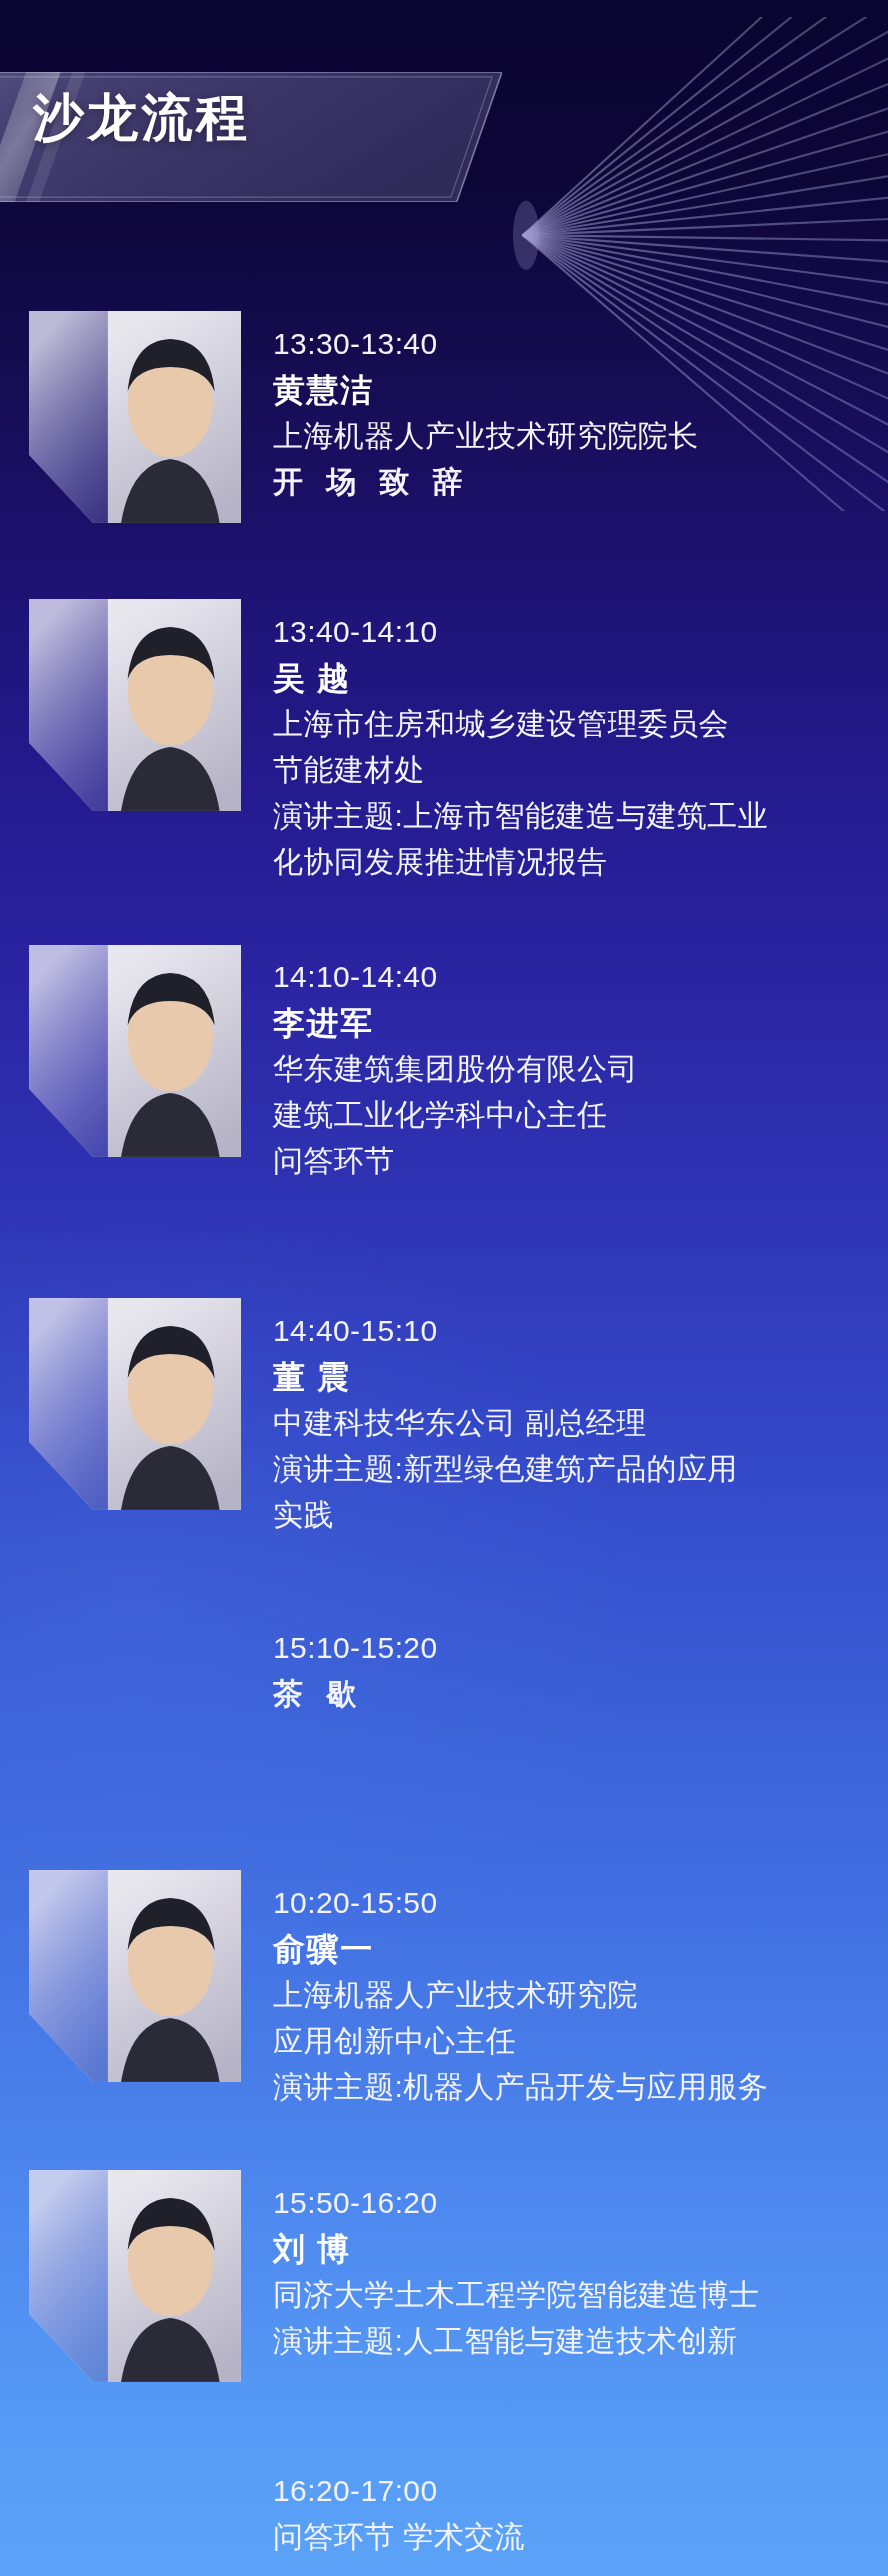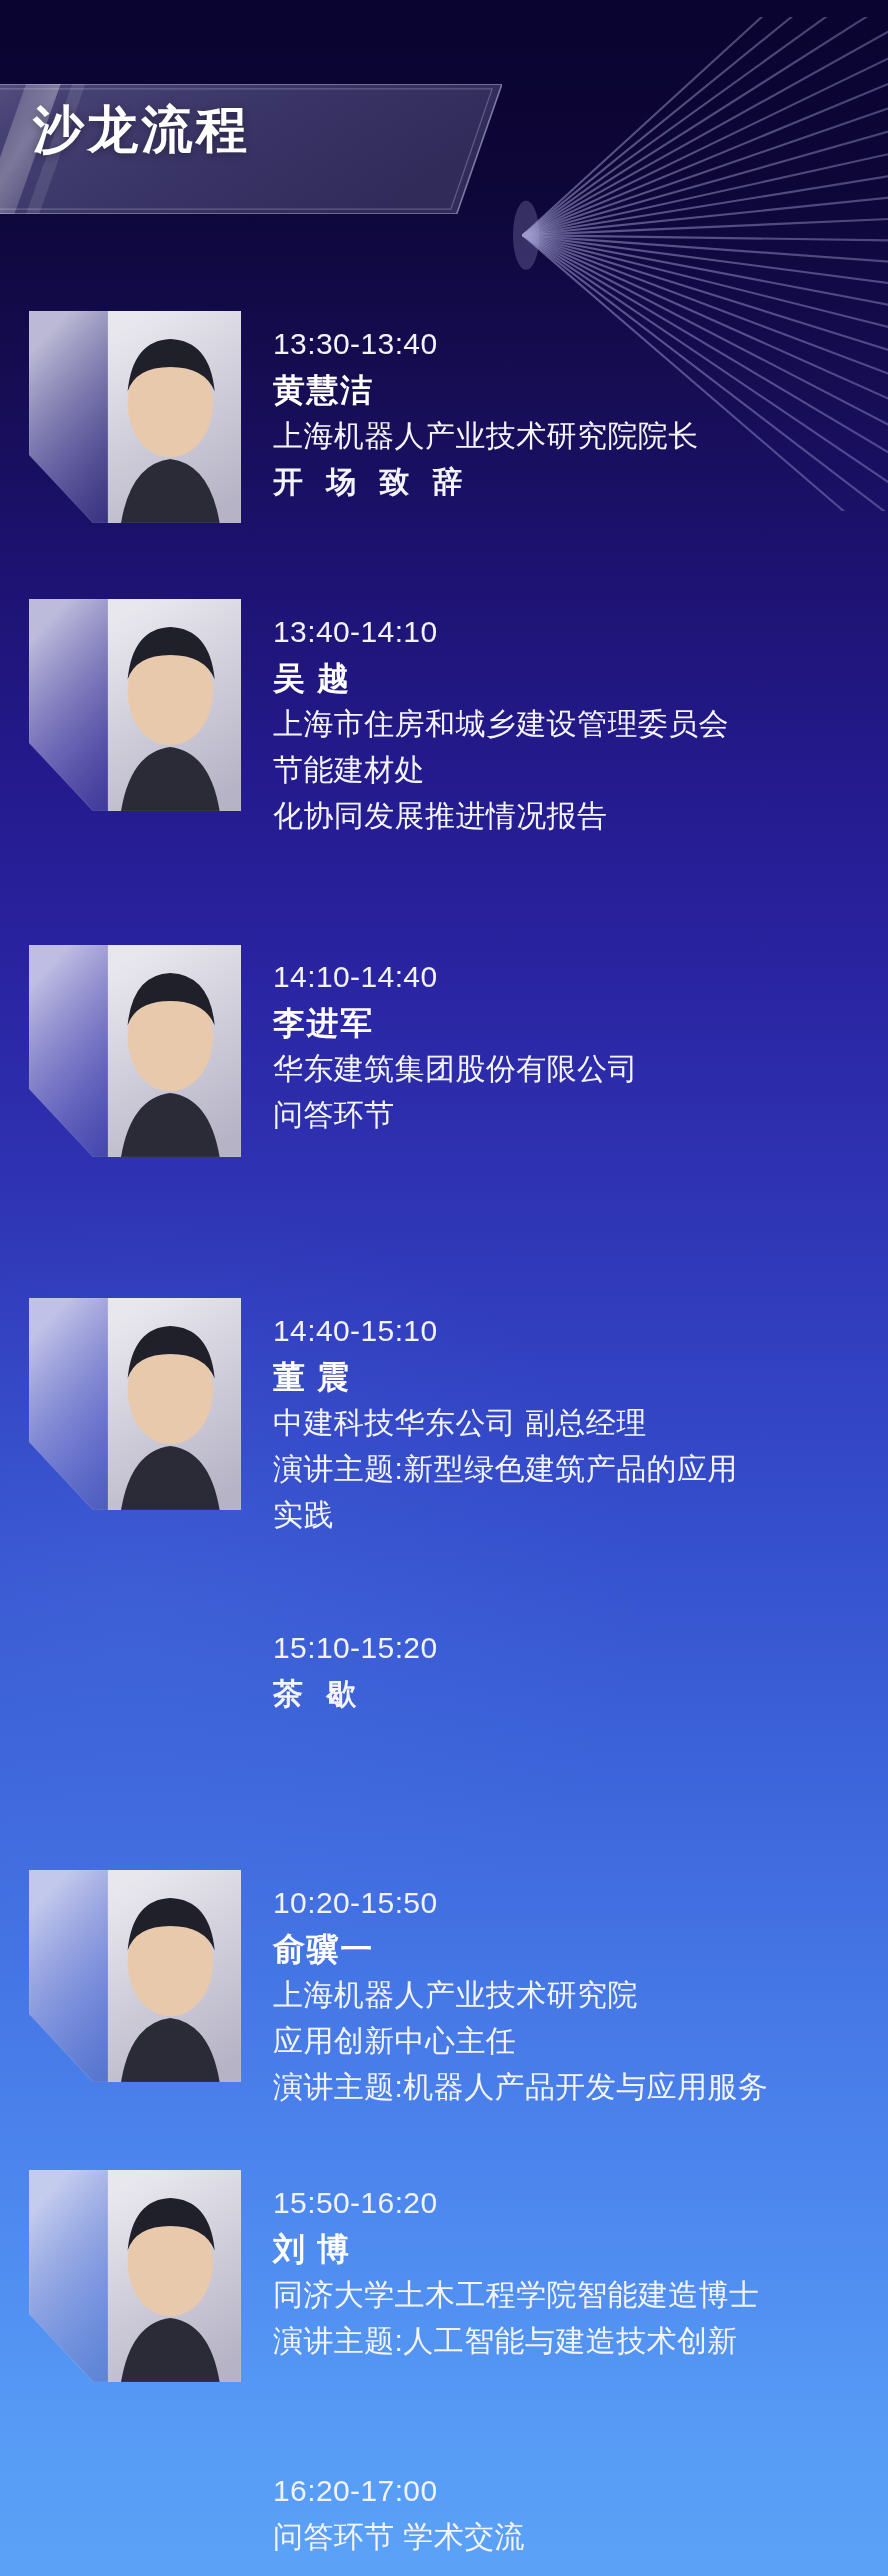--- a/index.html
+++ b/index.html
@@ -37,21 +37,21 @@
     z-index:1;
   }
 
   
   #burst {
     position:absolute; left:494px; top:16.5px; width:395px; height:494px;
     z-index:2; pointer-events:none; opacity:.85;
   }
 
   
-  #header { position:absolute; left:0; top:12px; width:806px; height:272px; z-index:3; }
+  #header { position:absolute; left:0; top:0; width:806px; height:272px; z-index:3; }
   #banner { position:absolute; left:-25px; top:72px; width:527px; height:130px; }
   #banner-title {
     position:absolute; left:33px; top:91px;
     font-size:51px; font-weight:bold; color:#ffffff;
     letter-spacing:3.3px; line-height:1.05;
     text-shadow:0 1.6px 8.2px rgba(0,0,0,.35);
     z-index:4;
   }
 
   
@@ -211,20 +211,21 @@
             <path d="M120 98 q6 -62 52 -64 q48 2 54 64 q-12 -30 -54 -30 q-42 0 -52 30 z" fill="#20202b"></path>
           </g>
           <polygon points="0,0 258,0 258,258 78,258 0,175" fill="none" stroke="#ffffff" stroke-opacity="0.10" stroke-width="1.5"></polygon>
         </svg>
       </div>
       <div class="txt" style="top: 609px;">
         <div class="time">13:40-14:10</div>
         <div class="name">吴 越</div>
         <div class="detail">上海市住房和城乡建设管理委员会</div>
         <div class="detail">节能建材处</div>
+        <div class="detail">演讲主题:上海市智能建造与建筑工业</div>
         <div class="detail">化协同发展推进情况报告</div>
       </div>
     </div>
     <div class="row" style="top: 0px;">
       <div class="portrait-wrap" style="top: 945px;">
         <svg viewBox="0 0 258 258" preserveAspectRatio="none">
           <defs>
             <linearGradient id="pg2" x1="0.05" y1="0.15" x2="0.85" y2="0.9">
               <stop offset="0" stop-color="#d9d8ee" stop-opacity="0.85"></stop>
               <stop offset="0.45" stop-color="#9b9ad0" stop-opacity="0.55"></stop>
@@ -245,20 +246,21 @@
             <path d="M112 258 q12 -72 60 -78 q48 6 60 78 z" fill="#2b2b38"></path>
             <path d="M120 98 q6 -62 52 -64 q48 2 54 64 q-12 -30 -54 -30 q-42 0 -52 30 z" fill="#20202b"></path>
           </g>
           <polygon points="0,0 258,0 258,258 78,258 0,175" fill="none" stroke="#ffffff" stroke-opacity="0.10" stroke-width="1.5"></polygon>
         </svg>
       </div>
       <div class="txt" style="top: 954px;">
         <div class="time">14:10-14:40</div>
         <div class="name">李进军</div>
         <div class="detail">华东建筑集团股份有限公司</div>
+        <div class="detail">建筑工业化学科中心主任</div>
         <div class="detail">问答环节</div>
       </div>
     </div>
     <div class="row" style="top: 0px;">
       <div class="portrait-wrap" style="top: 1298px;">
         <svg viewBox="0 0 258 258" preserveAspectRatio="none">
           <defs>
             <linearGradient id="pg3" x1="0.05" y1="0.15" x2="0.85" y2="0.9">
               <stop offset="0" stop-color="#d9d8ee" stop-opacity="0.85"></stop>
               <stop offset="0.45" stop-color="#9b9ad0" stop-opacity="0.55"></stop>

